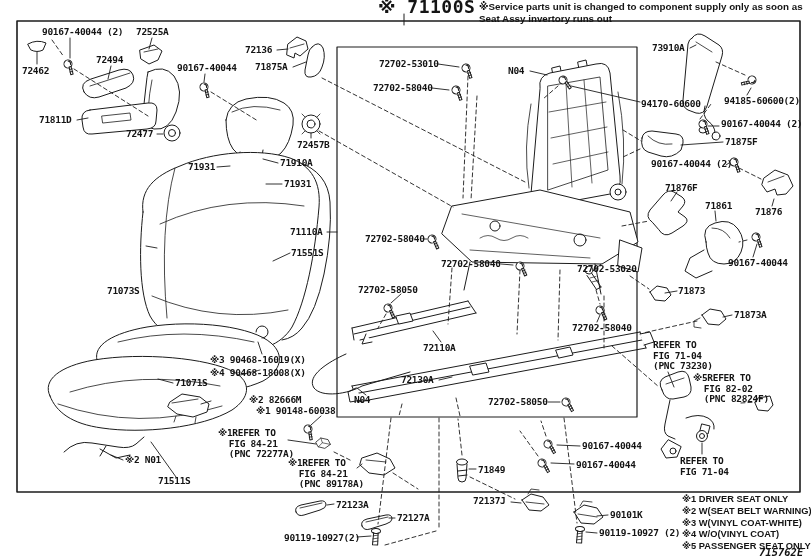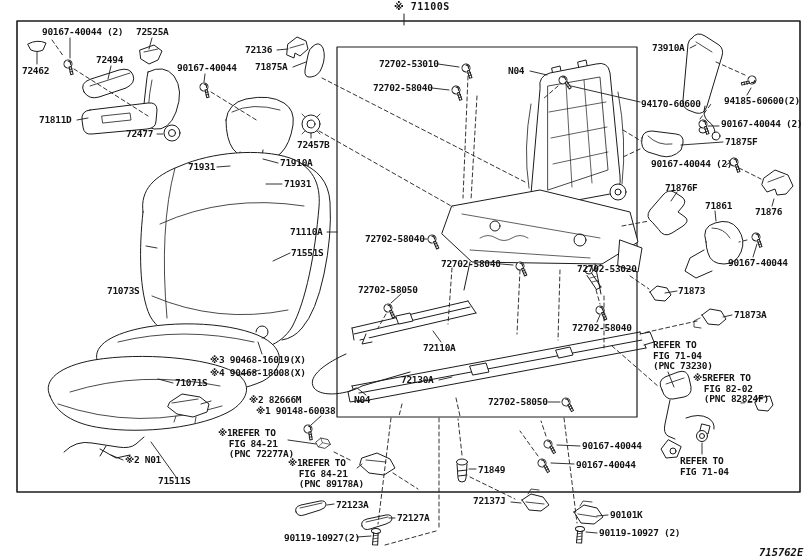--- a/index.html
+++ b/index.html
@@ -1,21 +1,21 @@
 <!DOCTYPE html>
 <html><head>
 <meta charset="utf-8">
 <style>
   html,body{margin:0;padding:0;background:#fff;}
   .page{position:relative;width:811px;height:560px;background:#ffffff;overflow:hidden;
         font-family:"DejaVu Sans Mono","DejaVu Sans",monospace;color:#141414;}
   svg.art{position:absolute;left:0;top:0;}
   .pl{position:absolute;font:700 9.5px/10.5px "DejaVu Sans Mono","DejaVu Sans",monospace;
       color:#141414;letter-spacing:-0.3px;white-space:pre;}
-  .title{font-size:10px;letter-spacing:0.5px;margin-left:16px;}
+  .title{font-size:18px;letter-spacing:0.5px;}
   .note{position:absolute;left:479px;top:1px;margin:0;
         font:700 9.8px/11.5px "Liberation Sans","DejaVu Sans",sans-serif;white-space:pre;color:#141414;}
   .footnotes{position:absolute;left:3px;top:498px;margin:0;
         font:700 8.6px/12.6px "DejaVu Sans Mono","DejaVu Sans",monospace;color:#141414;white-space:pre;}
   .legend{position:absolute;left:682px;top:494px;
         font:700 9.3px/11.8px "Liberation Sans","DejaVu Sans",sans-serif;color:#141414;white-space:pre;}
   .doc-code{position:absolute;left:759px;top:546px;
         font:700 10.5px "DejaVu Sans Mono",monospace;font-style:italic;color:#141414;}
 </style>
 </head>
@@ -230,20 +230,22 @@
              M456,398 L460,416 M402,404 L399,416
              M462,455 L458,419 M470,477 L515,499
              M439,418 L439,528 M391,418 L378,524 M385,545 L436,531 M564,418 L577,523
              M334,452 L352,461 M393,473 L418,489 M741,403 L756,402
              M546,436 L541,421 M538,456 L520,431"></path>
   </g>
 </svg>
 
 <div class="pl title" style="left:378px;top:2px;">※ 71100S</div>
 
+<pre class="note"><span>※Service parts unit is changed to component supply only as soon as</span>
+<span>Seat Assy invertory runs out</span></pre>
 
 <div id="labels-layer">
       <div class="pl" style="left: 42px; top: 27px;">90167-40044 (2)</div>
       <div class="pl" style="left: 136px; top: 27px;">72525A</div>
       <div class="pl" style="left: 22px; top: 66px;">72462</div>
       <div class="pl" style="left: 96px; top: 55px;">72494</div>
       <div class="pl" style="left: 177px; top: 63px;">90167-40044</div>
       <div class="pl" style="left: 39px; top: 115px;">71811D</div>
       <div class="pl" style="left: 126px; top: 129px;">72477</div>
       <div class="pl" style="left: 245px; top: 45px;">72136</div>
@@ -305,16 +307,17 @@
       <div class="pl" style="left: 576px; top: 460px;">90167-40044</div>
       <div class="pl" style="left: 473px; top: 496px;">72137J</div>
       <div class="pl" style="left: 336px; top: 500px;">72123A</div>
       <div class="pl" style="left: 397px; top: 513px;">72127A</div>
       <div class="pl" style="left: 284px; top: 533px;">90119-10927(2)</div>
       <div class="pl" style="left: 610px; top: 510px;">90101K</div>
       <div class="pl" style="left: 599px; top: 528px; text-align: right;">90119-10927 (2)</div>
     </div>
 
 
+<div class="legend"><div>※1 DRIVER SEAT ONLY</div><div>※2 W(SEAT BELT WARNING)</div><div>※3 W(VINYL COAT-WHITE)</div><div>※4 W/O(VINYL COAT)</div><div>※5 PASSENGER SEAT ONLY</div></div>
 
 <div class="doc-code">715762E</div>
 
 </div>
 
 </body></html>

